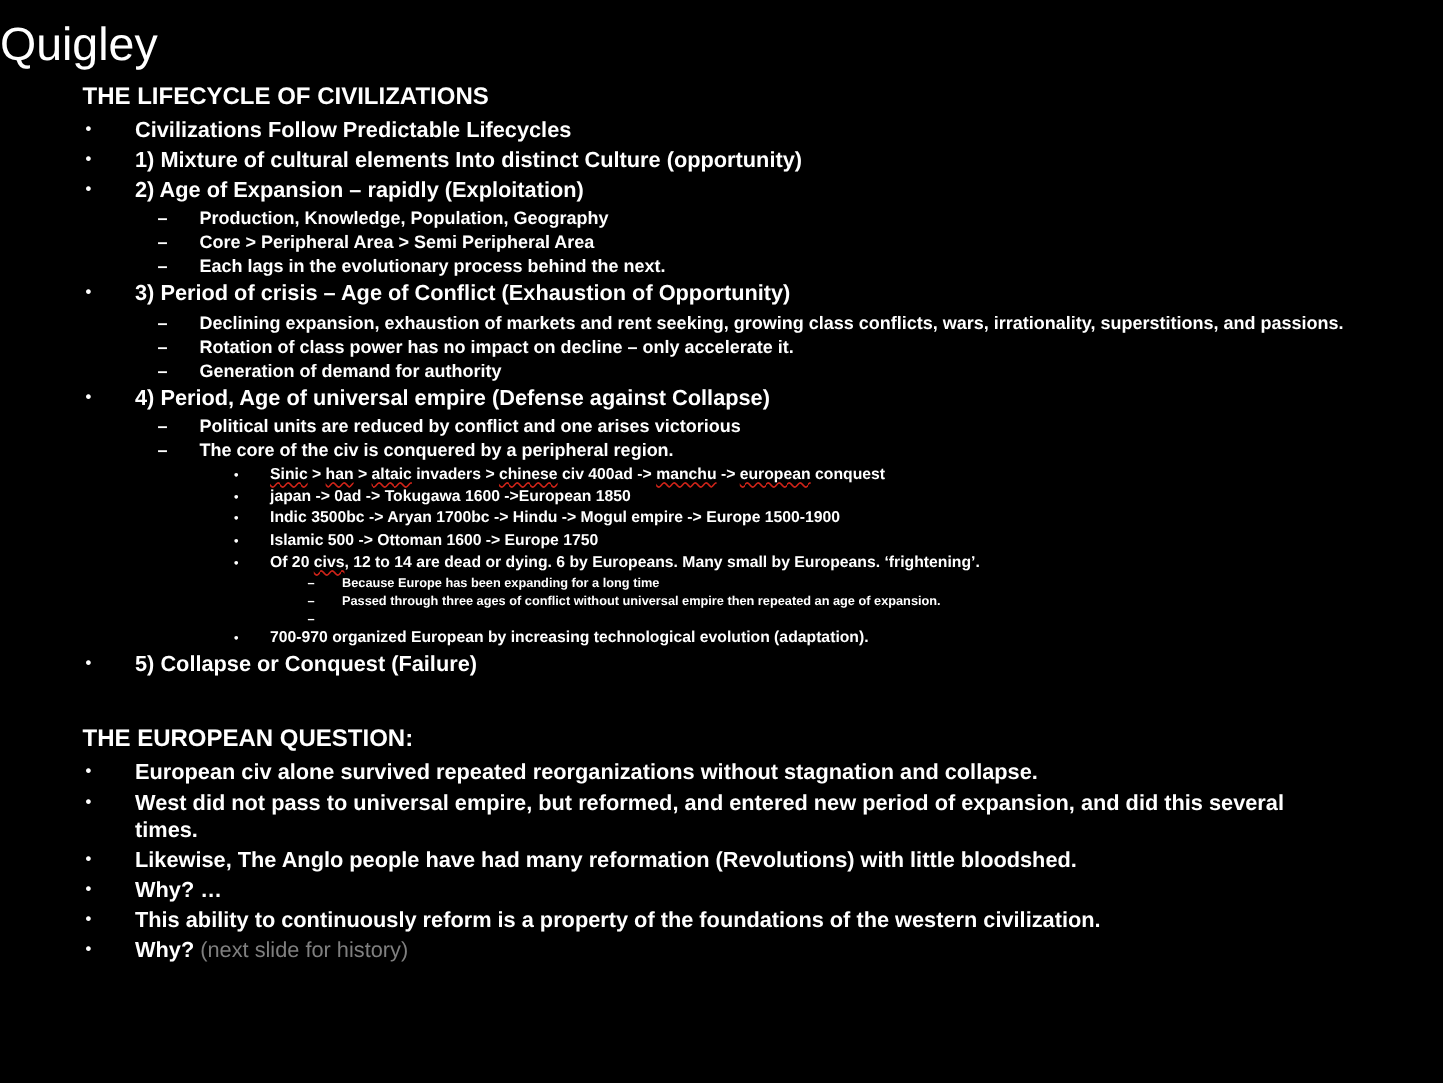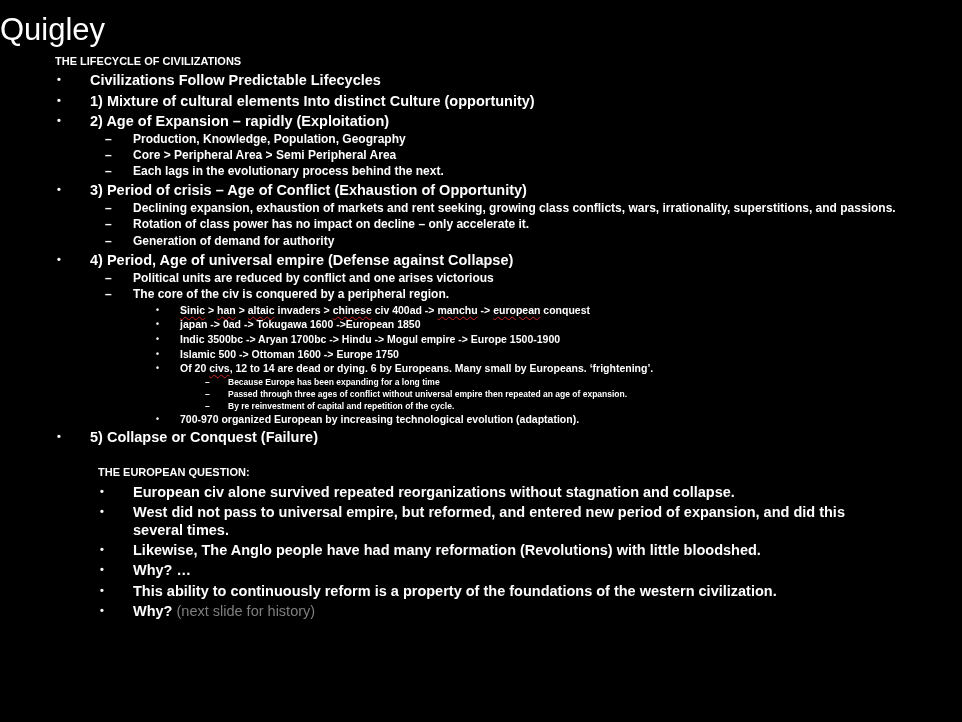--- a/index.html
+++ b/index.html
@@ -5,22 +5,22 @@
   html,body{margin:0;padding:0;background:#000;}
   body{
     width:962px;height:722px;overflow:hidden;
     font-family:"Liberation Sans",sans-serif;color:#fff;
   }
   .slide{position:relative;width:962px;height:722px;background:#000;box-sizing:border-box;padding-top:8px;}
   .title{
     text-align:left;font-size:31px;font-weight:400;line-height:1.15;
     margin:4px 0 7px 0;color:#fff;
   }
-  .heading{font-size:11px;font-weight:700;line-height:1.25;margin:0 0 3px 55px;}
-  .section-gap{margin-top:20px;padding-left:43px;}
+  .heading{font-size:16px;font-weight:700;line-height:1.25;margin:0 0 3px 55px;}
+  .section-gap{margin-top:31px;}
   .line{display:flex;line-height:1.25;}
   .marker{flex:none;text-align:left;}
   .text{flex:1 1 auto;}
   .lvl1{font-size:14.5px;font-weight:700;margin:2px 0;padding-left:57px;}
   .lvl1 .marker{width:33px;font-size:11px;padding-top:2px;}
   .lvl1 .text{padding-right:70px;}
   .lvl2{font-size:12px;font-weight:700;margin:1.2px 0;padding-left:105px;}
   .lvl2 .marker{width:28px;}
   .lvl2 .text{}
   .lvl3{font-size:10.5px;font-weight:700;margin:1.6px 0;padding-left:156px;}
@@ -121,21 +121,20 @@
         <div class="line lvl4">
           <span class="marker">–</span>
           <span class="text"><span>Because Europe has been expanding for a long time</span></span>
         </div>
         <div class="line lvl4">
           <span class="marker">–</span>
           <span class="text"><span>Passed through three ages of conflict without universal empire then repeated an age of expansion.</span></span>
         </div>
         <div class="line lvl4">
           <span class="marker">–</span>
-          <span class="text"><span>By re reinvestment of capital and repetition of the cycle.</span></span>
         </div>
         <div class="line lvl3">
           <span class="marker">•</span>
           <span class="text"><span>700-970 organized European by increasing technological evolution (adaptation).</span></span>
         </div>
         <div class="line lvl1">
           <span class="marker">•</span>
           <span class="text"><span>5) Collapse or Conquest (Failure)</span></span>
         </div>
       </div>

